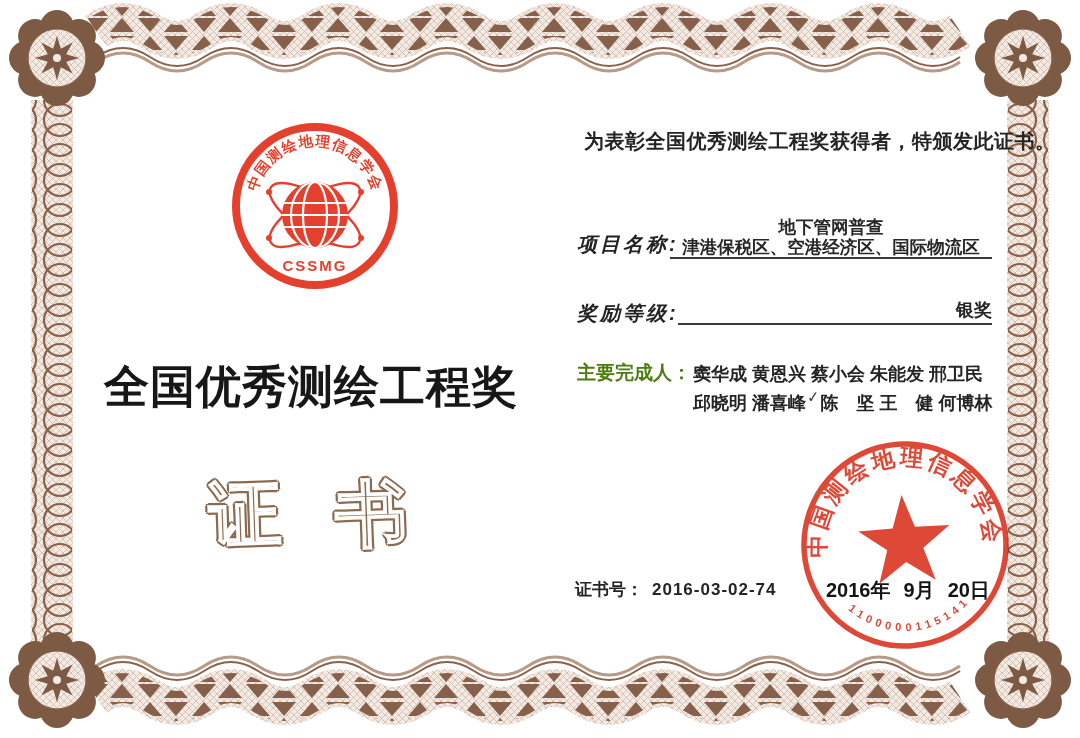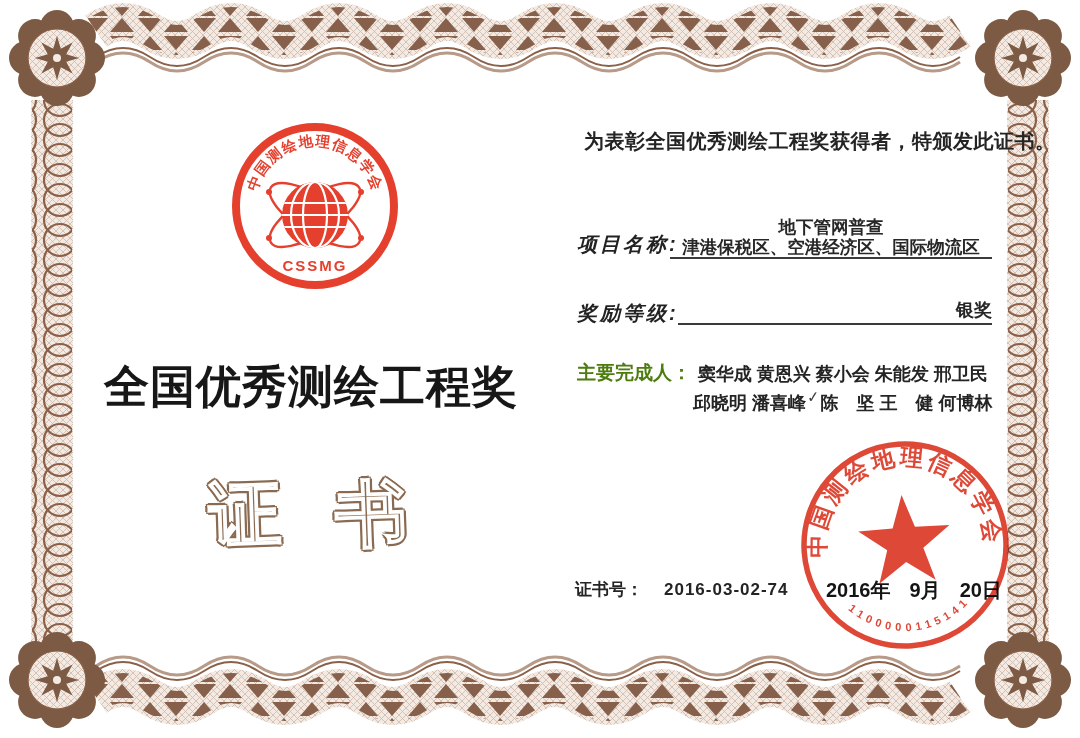--- a/index.html
+++ b/index.html
@@ -32,26 +32,26 @@
   .proj-label{left:577px;top:231px;}
   .proj-value{left:666px;top:217px;width:330px;text-align:center;
               font-size:17.5px;font-weight:700;line-height:20px;color:#272727;}
   .proj-line{left:670px;top:227px;width:322px;height:30px;border-bottom:2px solid #3a3a3a;}
   .award-label{left:577px;top:300px;}
   .award-value{left:678px;top:298px;width:314px;text-align:right;
                font-size:18px;font-weight:700;color:#272727;}
   .award-line{left:678px;top:293px;width:314px;height:30px;border-bottom:2px solid #3a3a3a;}
   .completers{left:577px;top:360px;display:flex;}
   .completers .lbl{font-size:19px;font-weight:700;color:#4d7c0f;white-space:nowrap;margin-right:2px;}
-  .completers .rows{font-size:18px;font-weight:700;line-height:29px;color:#242424;white-space:nowrap;text-align:center;}
+  .completers .rows{font-size:18px;font-weight:700;line-height:29px;color:#242424;white-space:nowrap;}
   .checkmark{display:inline-block;font-size:15px;font-weight:700;color:#3c3c3c;
              transform:translateY(-7px) rotate(-6deg);margin:0 1px;}
   .certno{left:575px;top:578px;font-size:17px;font-weight:700;color:#242424;white-space:nowrap;}
-  .certno .num{letter-spacing:1px;margin-left:21px;}
-  .issue-date{left:826px;top:577px;display:flex;gap:19px;font-size:20px;font-weight:700;
+  .certno .num{letter-spacing:1px;margin-left:9px;}
+  .issue-date{left:826px;top:577px;display:flex;gap:13px;font-size:20px;font-weight:700;
               color:#141414;white-space:nowrap;z-index:3;}
   
   #seal{position:absolute;left:791px;top:431px;width:228px;height:228px;
         mix-blend-mode:multiply;opacity:.92;z-index:4;transform:rotate(-4deg);}
 </style>
 </head>
 <body>
 
 <div class="stage">
 

